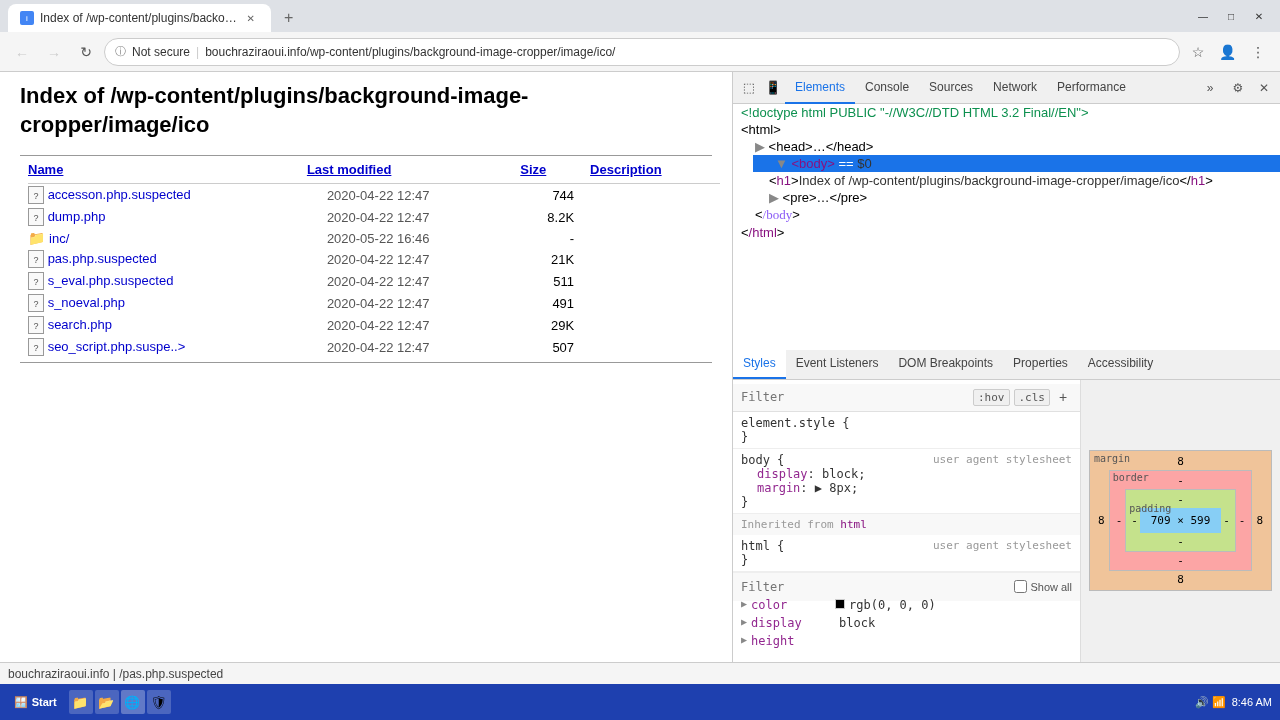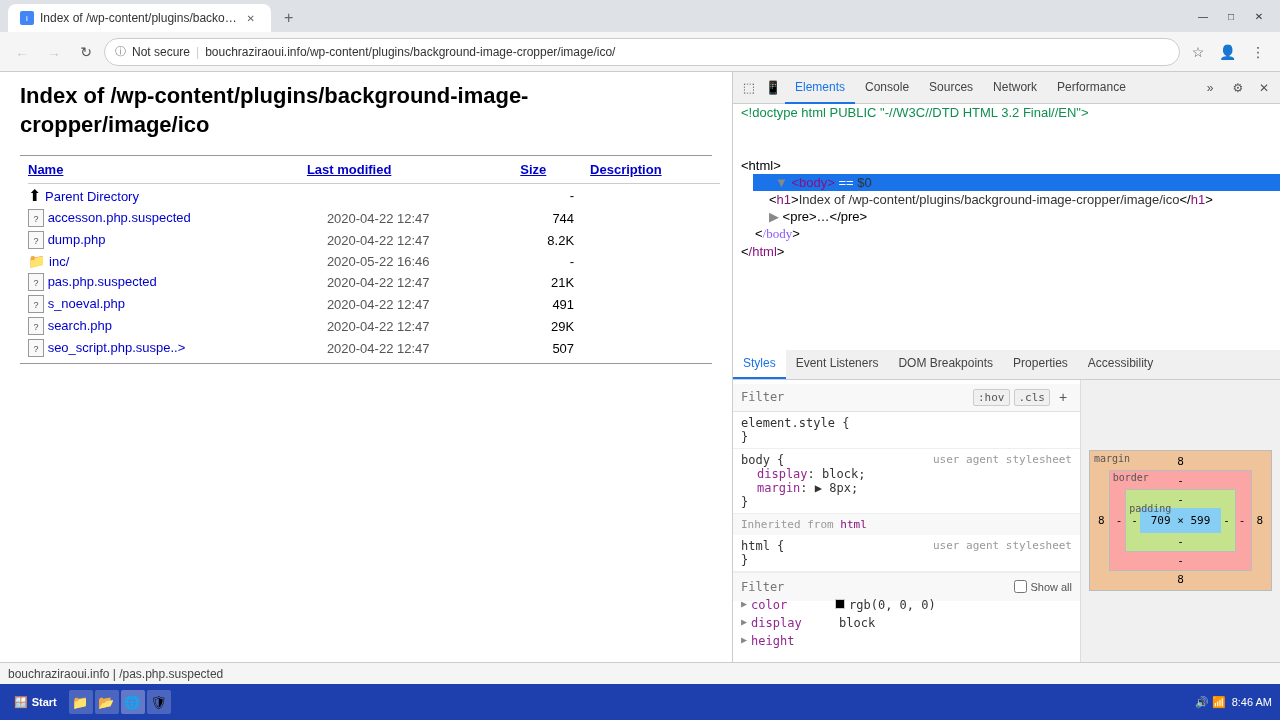--- a/index.html
+++ b/index.html
@@ -155,26 +155,20 @@
       <table class="file-table">
         <thead>
           <tr>
             <th><a href="#">Name</a></th>
             <th><a href="#">Last modified</a></th>
             <th><a href="#">Size</a></th>
             <th><a href="#">Description</a></th>
           </tr>
         </thead>
         <tbody id="file-tbody">
-        <tr>
-      <td><span style="font-size:16px;">⬆</span> <a href="#">Parent Directory</a></td>
-      <td style="color:#555; padding-left:20px;"></td>
-      <td style="text-align:right; padding-right:16px;">-</td>
-      <td></td>
-    </tr>
             <tr>
       <td><span style="font-size:14px; border:1px solid #999; display:inline-block; width:16px; height:18px; text-align:center; line-height:18px; font-size:9px; color:#555; background:#f9f9f9;">?</span> <a href="#">accesson.php.suspected</a></td>
       <td style="color:#555; padding-left:20px;">2020-04-22 12:47</td>
       <td style="text-align:right; padding-right:16px;">744</td>
       <td></td>
     </tr>
             <tr>
       <td><span style="font-size:14px; border:1px solid #999; display:inline-block; width:16px; height:18px; text-align:center; line-height:18px; font-size:9px; color:#555; background:#f9f9f9;">?</span> <a href="#">dump.php</a></td>
       <td style="color:#555; padding-left:20px;">2020-04-22 12:47</td>
       <td style="text-align:right; padding-right:16px;">8.2K</td>
@@ -183,20 +177,26 @@
             <tr>
       <td><span style="font-size:14px;">📁</span> <a href="#">inc/</a></td>
       <td style="color:#555; padding-left:20px;">2020-05-22 16:46</td>
       <td style="text-align:right; padding-right:16px;">-</td>
       <td></td>
     </tr>
             <tr>
       <td><span style="font-size:14px; border:1px solid #999; display:inline-block; width:16px; height:18px; text-align:center; line-height:18px; font-size:9px; color:#555; background:#f9f9f9;">?</span> <a href="#">pas.php.suspected</a></td>
       <td style="color:#555; padding-left:20px;">2020-04-22 12:47</td>
       <td style="text-align:right; padding-right:16px;">21K</td>
+      <td></td>
+    </tr>
+            <tr>
+      <td><span style="font-size:14px; border:1px solid #999; display:inline-block; width:16px; height:18px; text-align:center; line-height:18px; font-size:9px; color:#555; background:#f9f9f9;">?</span> <a href="#">s_eval.php.suspected</a></td>
+      <td style="color:#555; padding-left:20px;">2020-04-22 12:47</td>
+      <td style="text-align:right; padding-right:16px;">511</td>
       <td></td>
     </tr>
             <tr>
       <td><span style="font-size:14px; border:1px solid #999; display:inline-block; width:16px; height:18px; text-align:center; line-height:18px; font-size:9px; color:#555; background:#f9f9f9;">?</span> <a href="#">s_noeval.php</a></td>
       <td style="color:#555; padding-left:20px;">2020-04-22 12:47</td>
       <td style="text-align:right; padding-right:16px;">491</td>
       <td></td>
     </tr>
             <tr>
       <td><span style="font-size:14px; border:1px solid #999; display:inline-block; width:16px; height:18px; text-align:center; line-height:18px; font-size:9px; color:#555; background:#f9f9f9;">?</span> <a href="#">search.php</a></td>
@@ -229,21 +229,22 @@
           </div>
         <div class="devtools-more-btn">»</div>
         <div class="devtools-actions">
           <div class="devtools-action-btn">⚙</div>
           <div class="devtools-action-btn">✕</div>
         </div>
       </div>
 
       <div class="dom-tree-area" id="dom-tree-container">
       <div class="dom-line" style="padding-left: 8px; color: rgb(13, 144, 79);">&lt;!doctype html PUBLIC "-//W3C//DTD HTML 3.2 Final//EN"&gt;</div>
-          <div class="dom-line" style="padding-left: 8px; margin-top: 36px;">&lt;html&gt;</div>
+          <div class="dom-line" style="padding-left: 8px;">&lt;html&gt;</div>
+          <div class="dom-line" style="padding-left: 22px;"><span style="color:#888;">▶</span> &lt;head&gt;…&lt;/head&gt;</div>
           <div class="dom-line selected" style="padding-left: 22px;"><span style="color:#888;">▼</span> <span style="color:#881280;">&lt;body&gt;</span> == <span style="color:#333;">$0</span></div>
           <div class="dom-line" style="padding-left: 36px;">&lt;<span style="color:#881280;">h1</span>&gt;<span style="color:#333;">Index of /wp-content/plugins/background-image-cropper/image/ico</span>&lt;/<span style="color:#881280;">h1</span>&gt;</div>
           <div class="dom-line" style="padding-left: 36px;"><span style="color:#888;">▶</span> &lt;pre&gt;…&lt;/pre&gt;</div>
           <div class="dom-line" style="padding-left: 22px;">&lt;<span style="color:#8b5cf6;font-family:Liberation Serif, serif;">/body</span>&gt;</div>
           <div class="dom-line" style="padding-left: 8px;">&lt;<span style="color:#881280;">/html</span>&gt;</div>
         </div>
 
       <div class="bottom-panel">
         <div class="panel-tabs" id="panel-tabs-container">
         <div class="panel-tab active">Styles</div>

